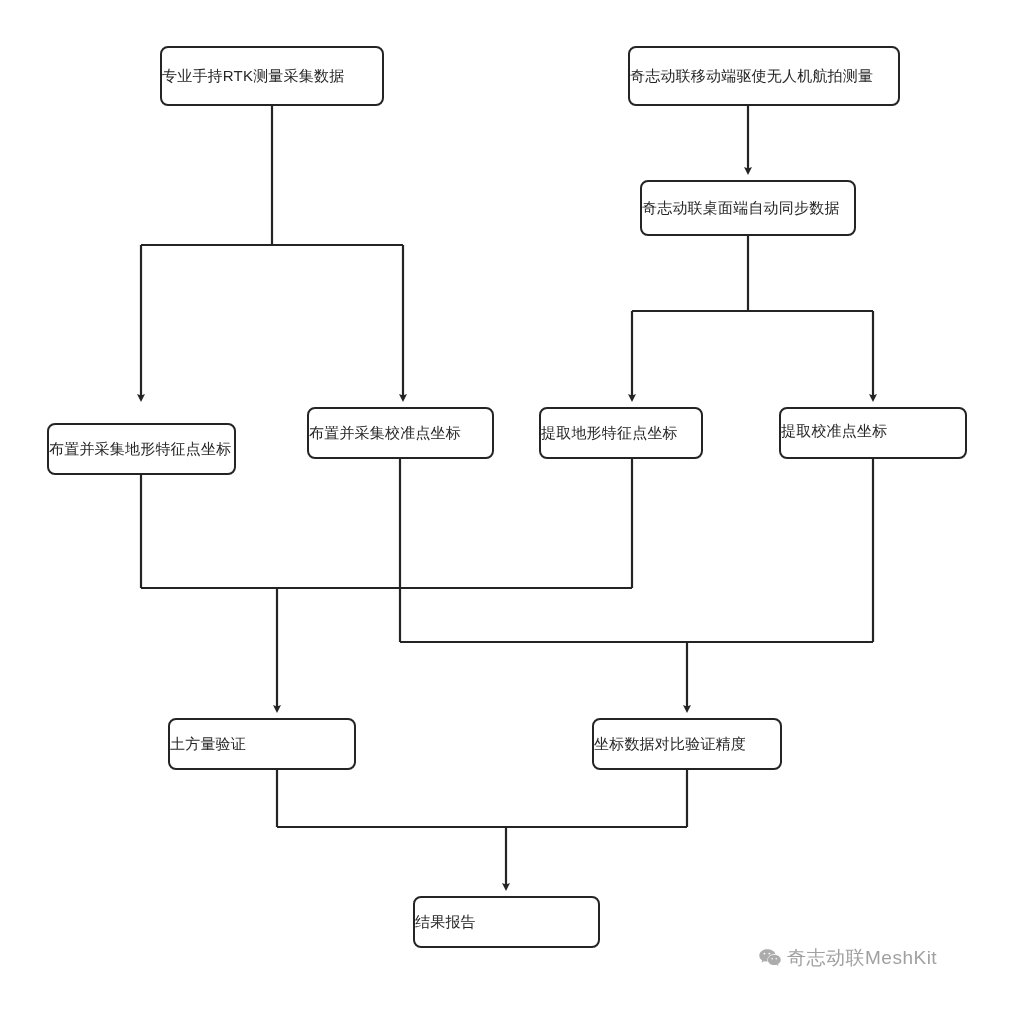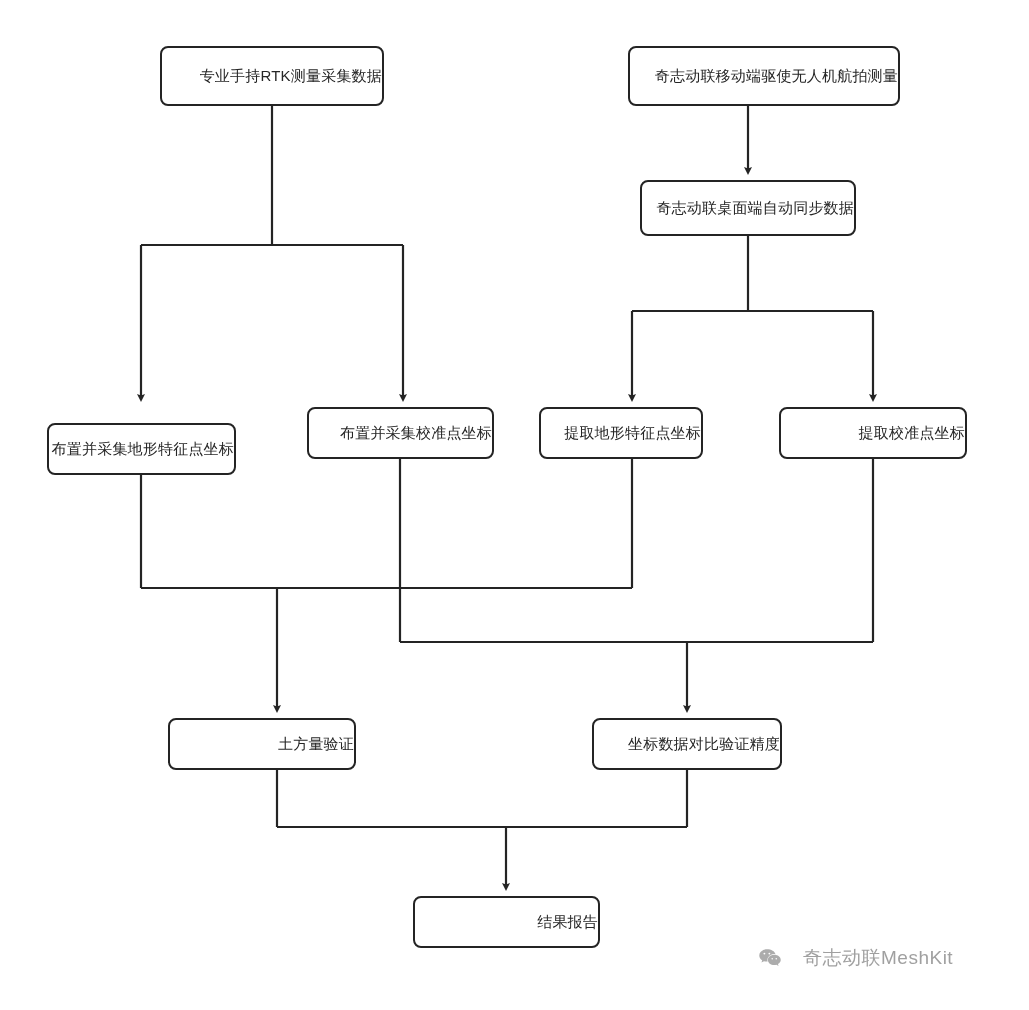--- a/index.html
+++ b/index.html
@@ -32,35 +32,35 @@
     pointer-events: none;
   }
   .node {
     position: absolute;
     box-sizing: border-box;
     background: #ffffff;
     border: 2px solid #242424;
     border-radius: 8px;
     display: flex;
     align-items: center;
-    justify-content: flex-end;
+    justify-content: flex-start;
     text-align: center;
     line-height: 1.2;
   }
   .node .node-label {
     font-size: 15px;
     color: #262626;
     letter-spacing: 0.2px;
     white-space: nowrap;
   }
   #watermark {
     position: absolute;
     display: flex;
     align-items: center;
-    gap: 20px;
+    gap: 4px;
     opacity: 0.82;
   }
   #watermark .wm-text {
     font-size: 19px;
     color: #8c8c8c;
     letter-spacing: 0.5px;
     white-space: nowrap;
   }
   #watermark .wm-icon {
     width: 26px;
@@ -128,21 +128,21 @@
   </div>
 
   <div class="node" style="left:307px; top:407px; width:187px; height:52px;">
     <span class="node-label">布置并采集校准点坐标</span>
   </div>
 
   <div class="node" style="left:539px; top:407px; width:164px; height:52px;">
     <span class="node-label">提取地形特征点坐标</span>
   </div>
 
-  <div class="node" style="left:779px; top:407px; width:188px; height:52px;">
+  <div class="node" style="left:779px; top:407px; width:188px; height:52px;font-family:Liberation Mono, monospace;">
     <span class="node-label">提取校准点坐标</span>
   </div>
 
   <div class="node" style="left:168px; top:718px; width:188px; height:52px;">
     <span class="node-label">土方量验证</span>
   </div>
 
   <div class="node" style="left:592px; top:718px; width:190px; height:52px;">
     <span class="node-label">坐标数据对比验证精度</span>
   </div>

